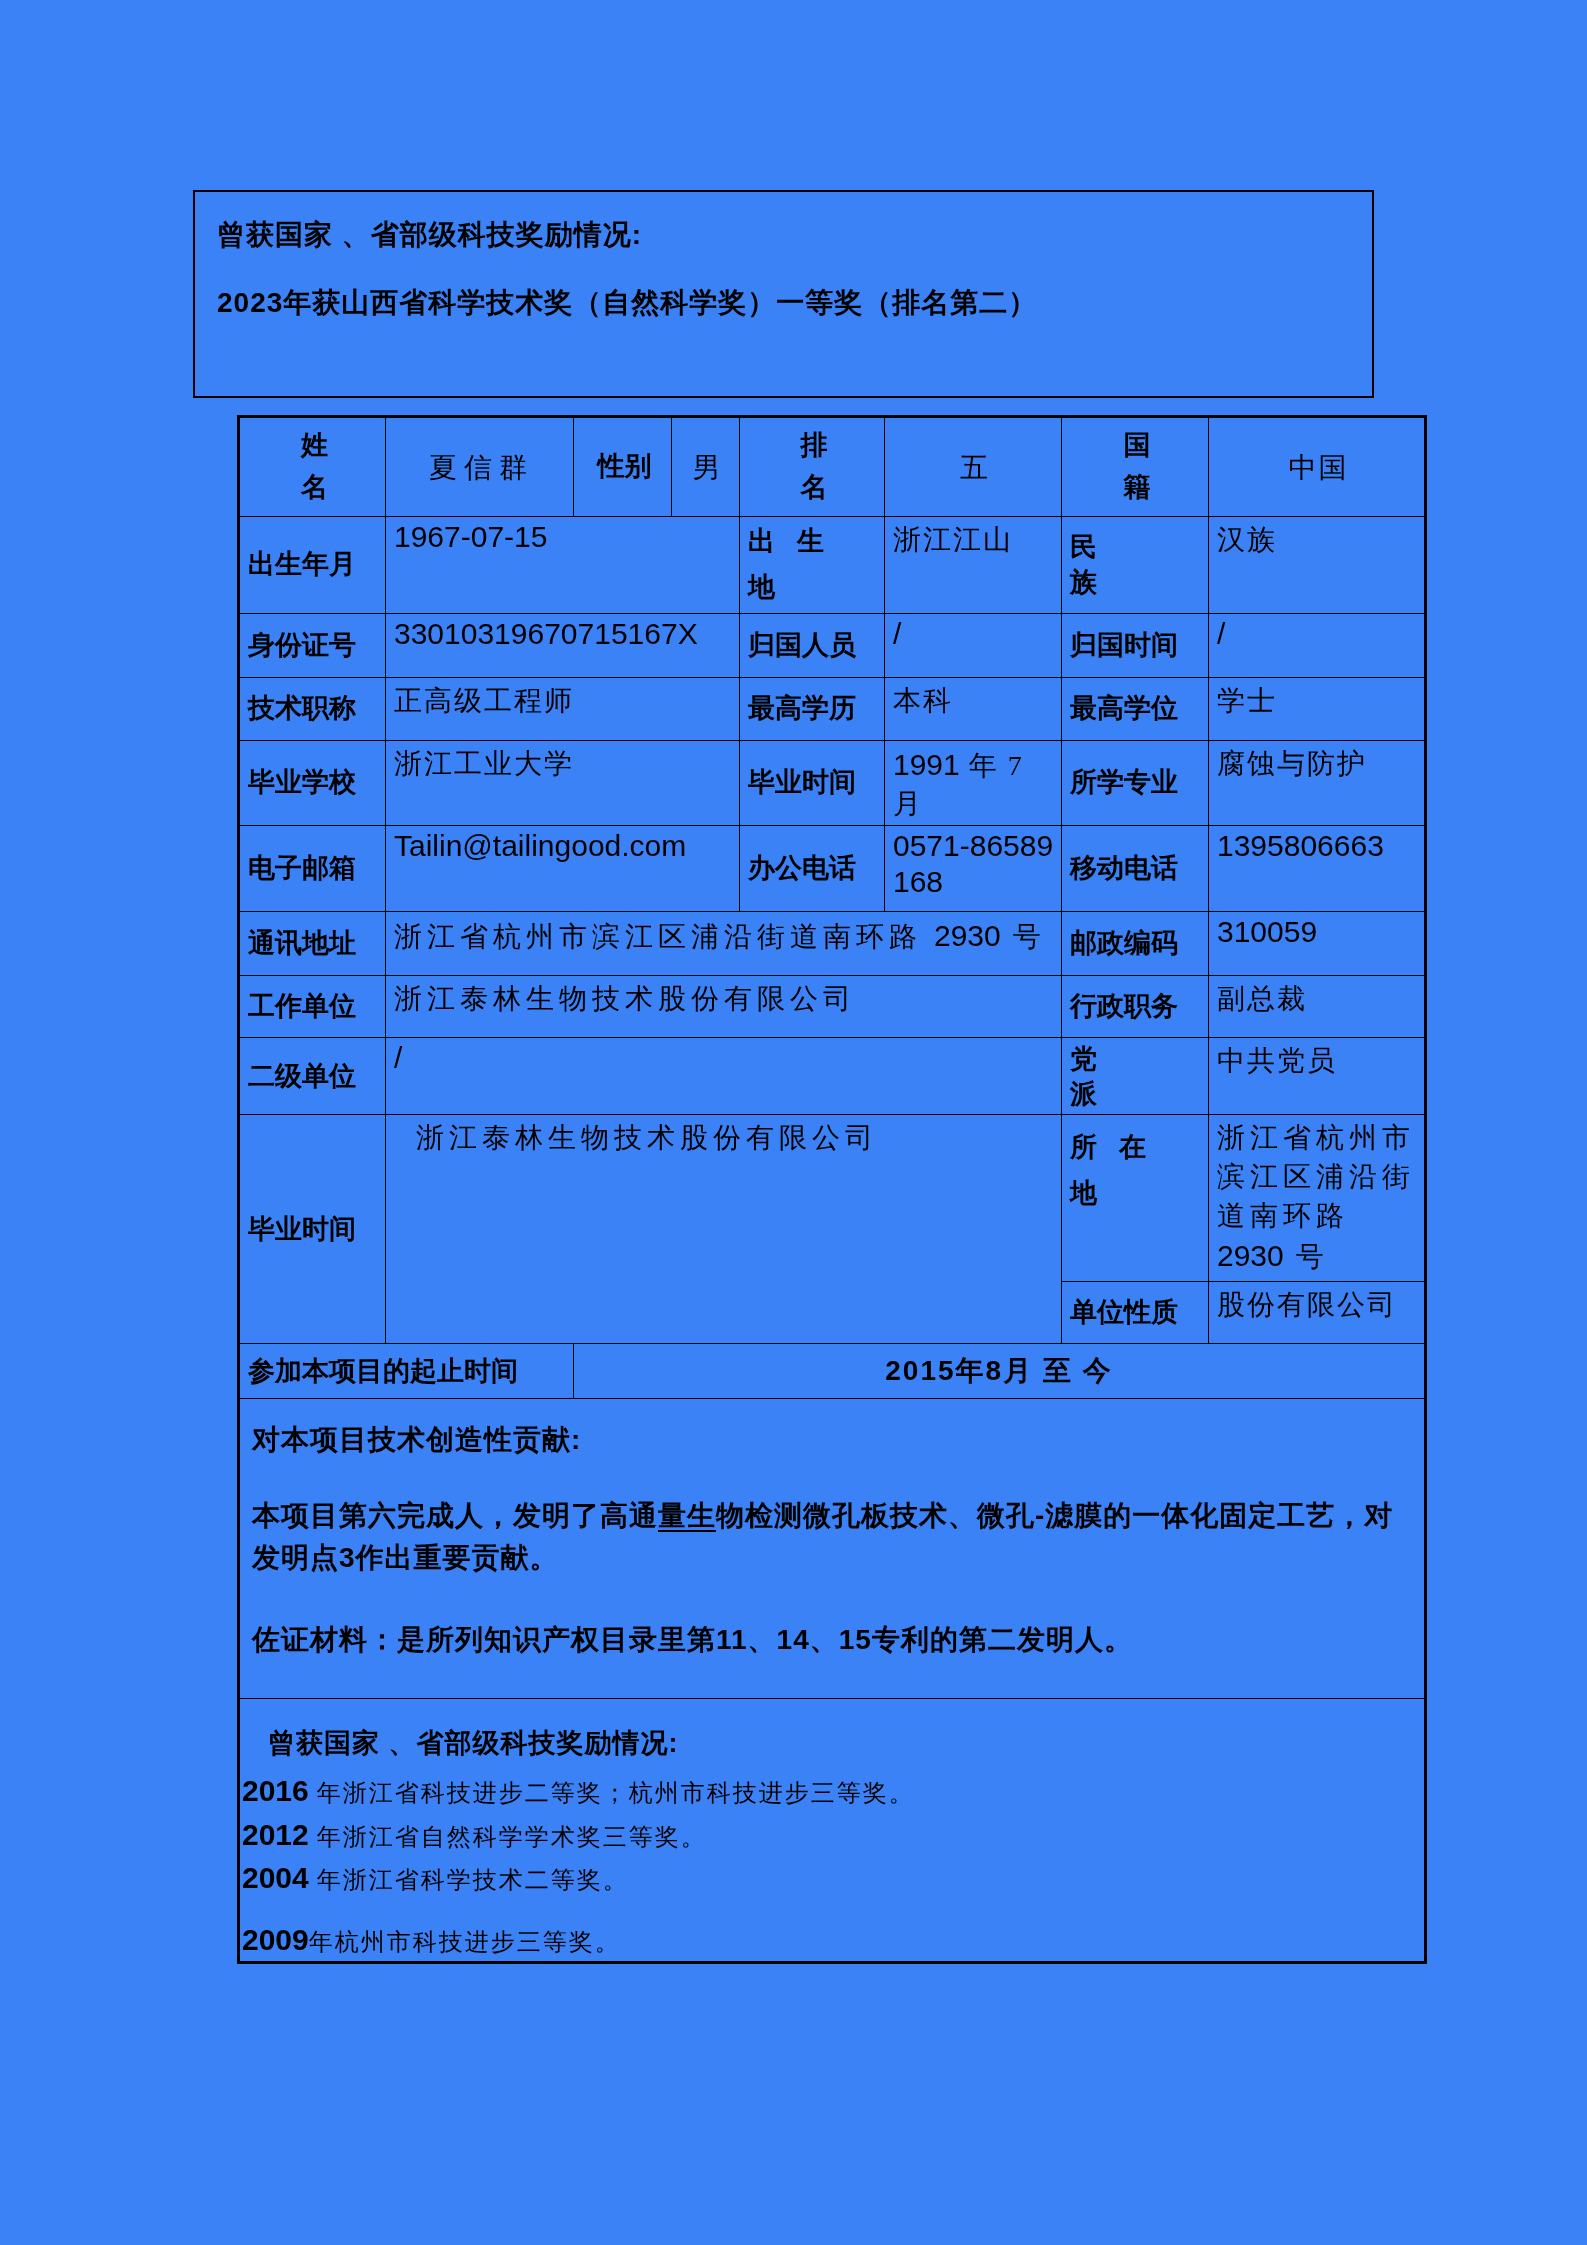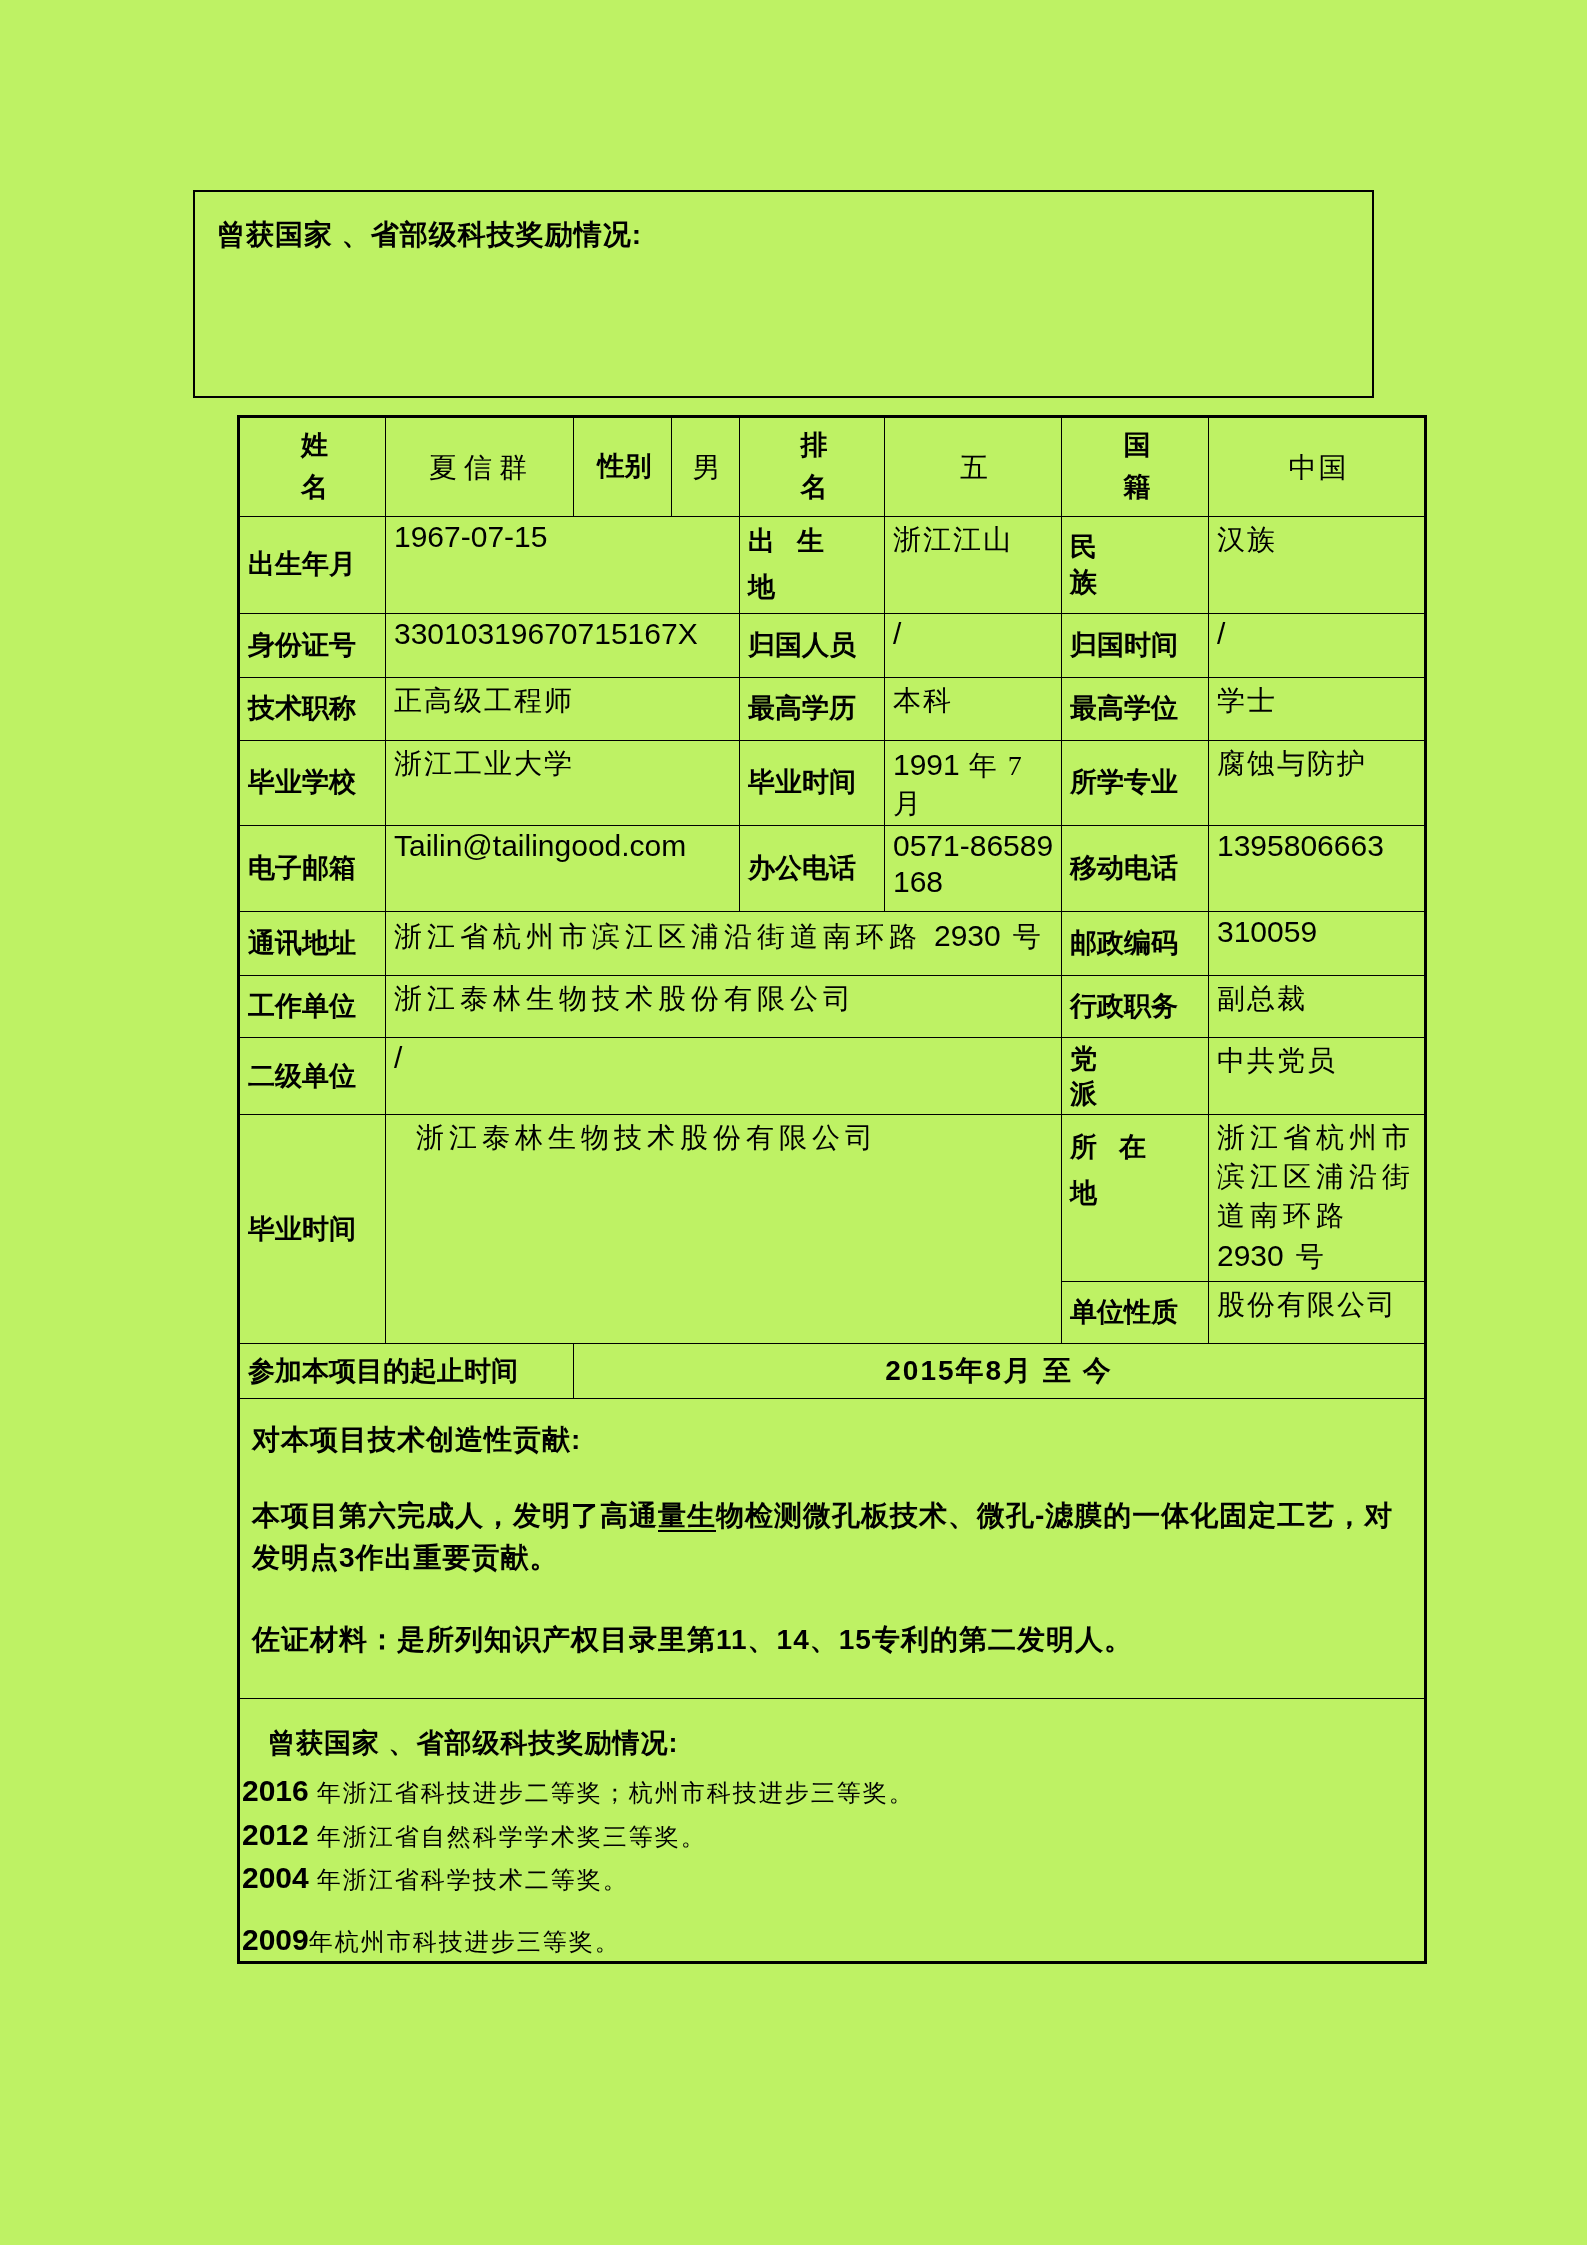--- a/index.html
+++ b/index.html
@@ -1,16 +1,16 @@
 <!DOCTYPE html>
 <html><head>
 <meta charset="utf-8">
 <style>
   html,body { margin:0; padding:0; background:#fff; }
-  .page { position:relative; width:1587px; height:2245px; background:#bef264; overflow:hidden;
+  .page { position:relative; width:1587px; height:2245px; background:#3b82f6; overflow:hidden;
           font-family:"Liberation Sans", sans-serif; color:#000; }
 
   
   .top-box { position:absolute; left:193px; top:190px; width:1181px; height:208px;
              border:2px solid #000; box-sizing:border-box; padding:24px 10px 0 22px; }
   .tb-line1 { font-weight:bold; font-size:28px; letter-spacing:1px; }
   .tb-line2 { font-weight:bold; font-size:28px; letter-spacing:1px; margin-top:30px; }
 
   
   table.form { position:absolute; left:237px; top:415px; width:1187px;
@@ -65,20 +65,21 @@
   tr.r12 { height:300px; }
   tr.r13 { height:248px; }
 </style>
 </head>
 <body>
 
 <div class="page">
 
   <div class="top-box">
     <div class="tb-line1">曾获国家 、省部级科技奖励情况:</div>
+    <div class="tb-line2">2023年获山西省科学技术奖（自然科学奖）一等奖（排名第二）</div>
   </div>
 
   <table class="form">
     <colgroup>
       <col style="width:147px">
         <col style="width:188px">
         <col style="width:98px">
         <col style="width:68px">
       <col style="width:145px">
         <col style="width:177px">

